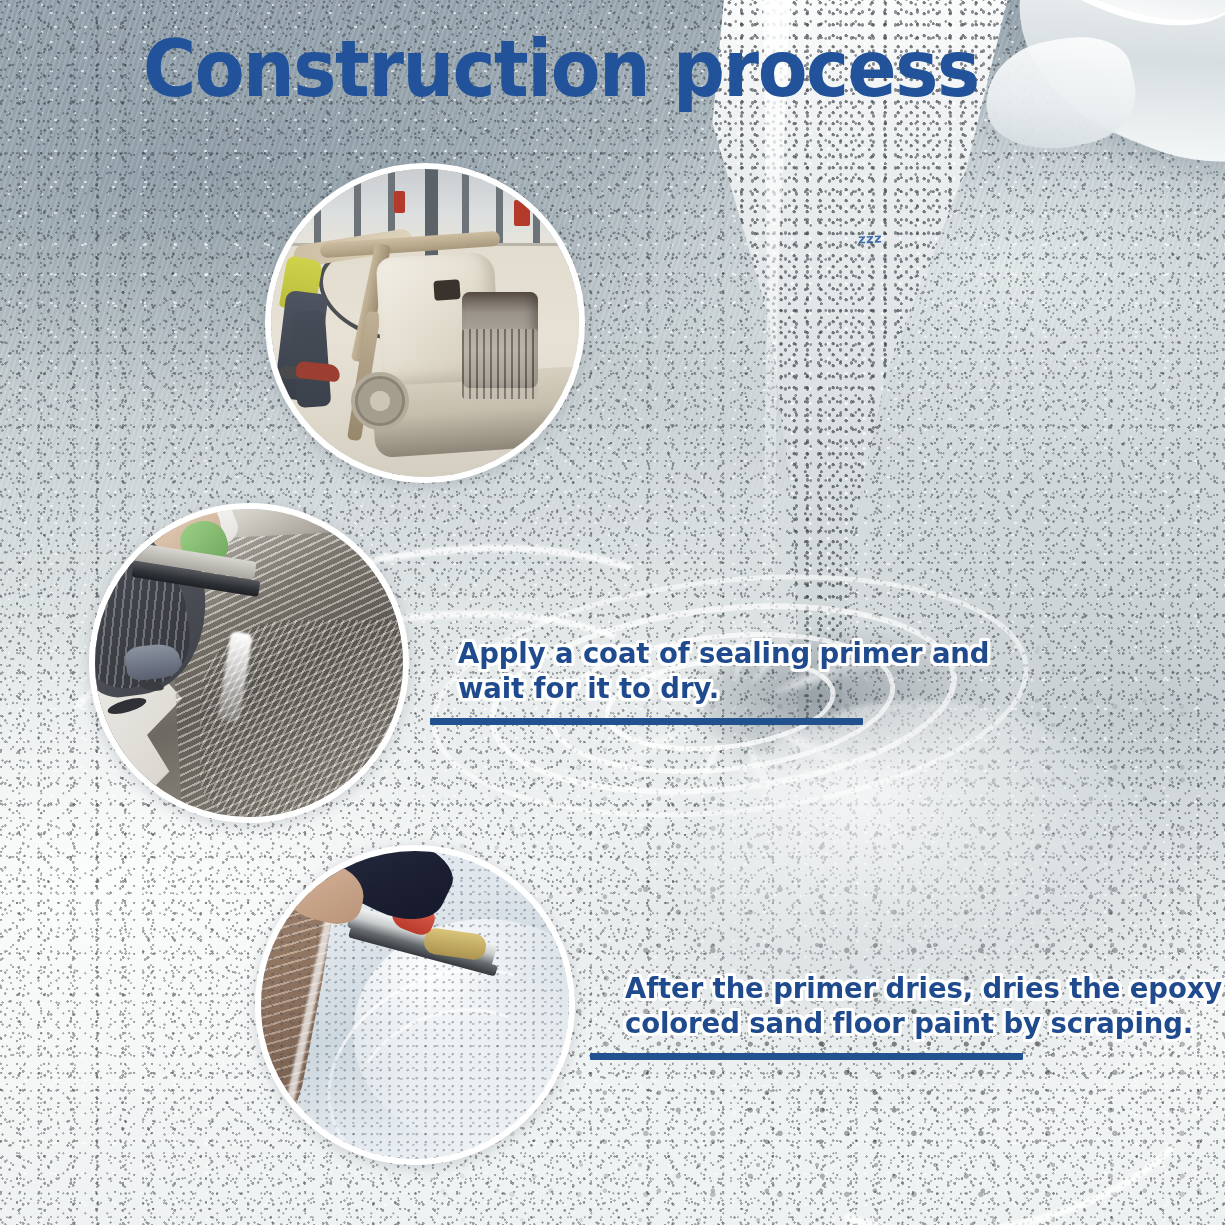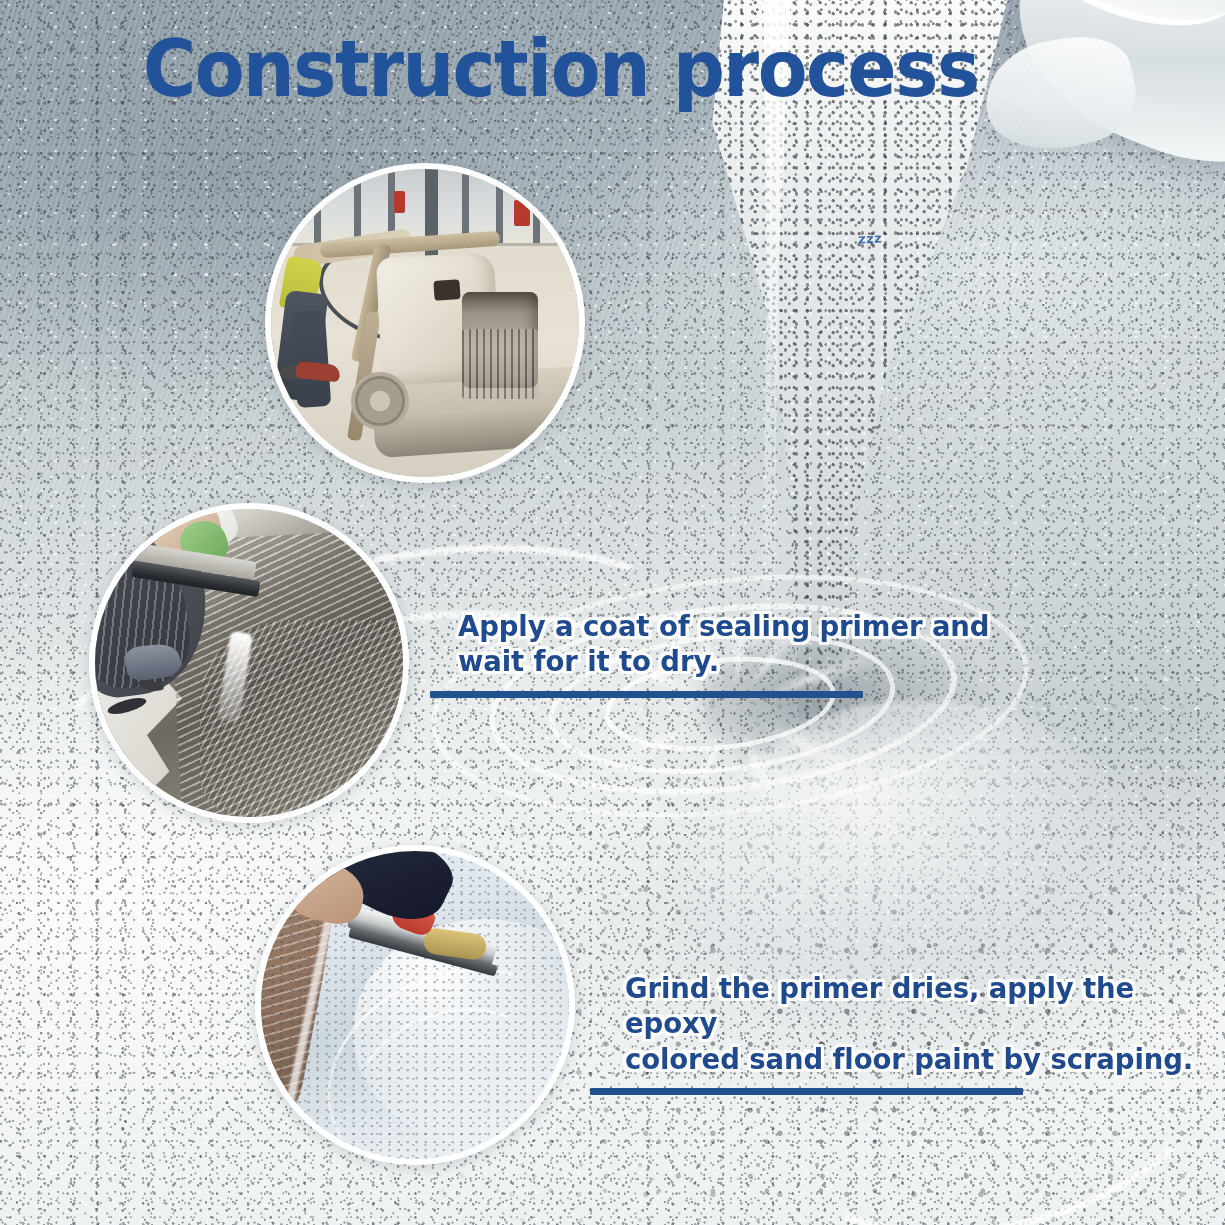--- a/index.html
+++ b/index.html
@@ -561,21 +561,21 @@
   .step-rule {
     margin-top: 11px;
     height: 7px;
     background: #22518f;
     border-radius: 1px;
   }
 
   #step-1 { left: 618px; top: 246px; width: 600px; }
   #step-1 .step-rule { width: 433px; margin-left: -25px; }
 
-  #step-2 { left: 458px; top: 609px; width: 570px; }
+  #step-2 { left: 458px; top: 636px; width: 570px; }
   #step-2 .step-rule { width: 433px; margin-left: -28px; }
 
   #step-3 { left: 625px; top: 971px; width: 600px; }
   #step-3 .step-rule { width: 433px; margin-left: -35px; }
 
   
   .watermark {
     position: absolute;
     left: 858px; top: 231px;
     font-family: "DejaVu Sans", sans-serif;
@@ -697,18 +697,18 @@
   </div>
 
 
   <div class="step" id="step-2">
     <div class="step-text">Apply a coat of sealing primer and
 wait for it to dry.</div>
     <div class="step-rule"></div>
   </div>
 
   <div class="step" id="step-3">
-    <div class="step-text">Grind the primer dries, apply the epoxy
+    <div class="step-text">After the primer dries, dries the epoxy
 colored sand floor paint by scraping.</div>
     <div class="step-rule"></div>
   </div>
 
 </div>
 
 </body></html>

